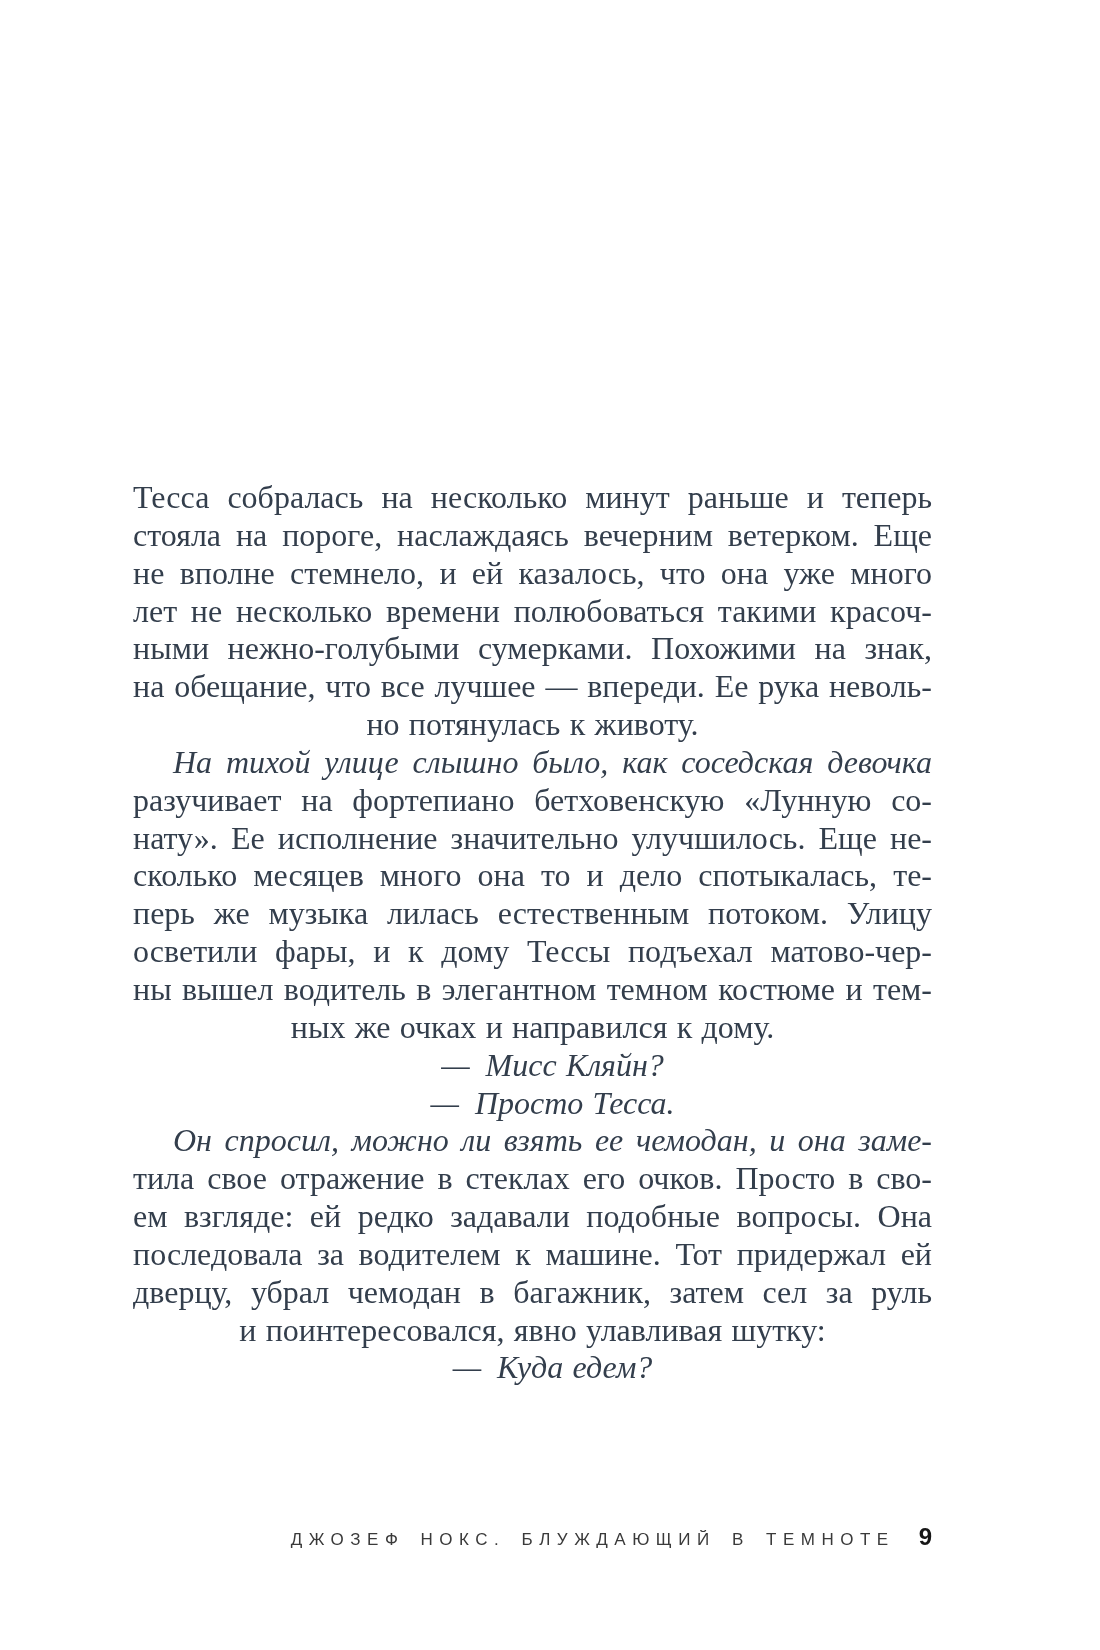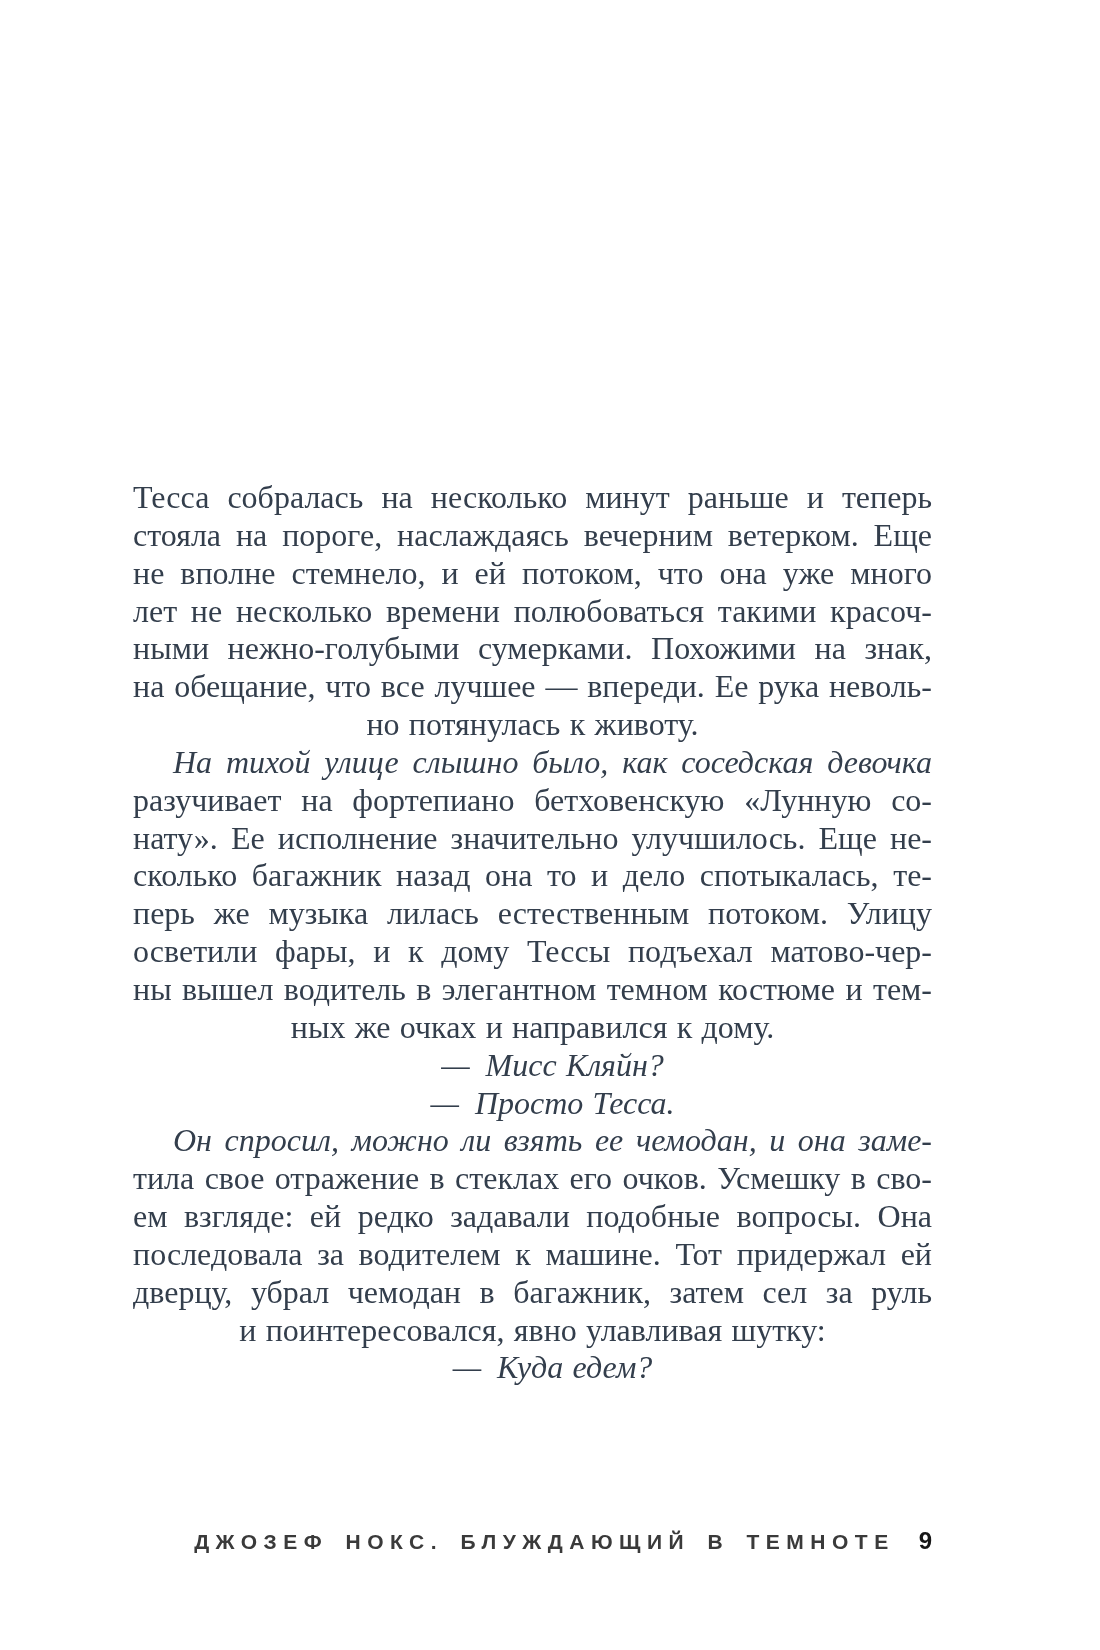--- a/index.html
+++ b/index.html
@@ -49,22 +49,22 @@
     position: absolute;
     left: 133px;
     top: 1494px;
     width: 799px;
     display: flex;
     justify-content: flex-end;
     align-items: baseline;
     font-family: "Liberation Sans", "DejaVu Sans", sans-serif;
   }
   .running-title {
-    font-size: 21px;
-    font-weight: 700;
+    font-size: 17px;
+    font-weight: 400;
     letter-spacing: 6.5px;
     word-spacing: 5px;
     color: var(--footer, #3a3a3a);
     white-space: nowrap;
     margin-top: 36px;
   }
   .page-number {
     font-size: 24px;
     font-weight: 700;
     color: var(--pagenum, #161616);
@@ -74,37 +74,37 @@
 </style>
 </head>
 <body>
 
 <div class="page">
 
   <main class="text-block">
 
   <p class="line j">Тесса собралась на несколько минут раньше и теперь</p>
       <p class="line j">стояла на пороге, наслаждаясь вечерним ветерком. Еще</p>
-      <p class="line j">не вполне стемнело, и ей потоком, что она уже много</p>
+      <p class="line j">не вполне стемнело, и ей казалось, что она уже много</p>
       <p class="line j">лет не несколько времени полюбоваться такими красоч-</p>
       <p class="line j">ными нежно-голубыми сумерками. Похожими на знак,</p>
       <p class="line j">на обещание, что все лучшее — впереди. Ее рука неволь-</p>
       <p class="line">но потянулась к животу.</p>
       <p class="line j ind">На тихой улице слышно было, как соседская девочка</p>
       <p class="line j">разучивает на фортепиано бетховенскую «Лунную со-</p>
       <p class="line j">нату». Ее исполнение значительно улучшилось. Еще не-</p>
-      <p class="line j">сколько багажник назад она то и дело спотыкалась, те-</p>
+      <p class="line j">сколько месяцев много она то и дело спотыкалась, те-</p>
       <p class="line j">перь же музыка лилась естественным потоком. Улицу</p>
       <p class="line j">осветили фары, и к дому Тессы подъехал матово-чер-</p>
       <p class="line j">ны вышел водитель в элегантном темном костюме и тем-</p>
       <p class="line">ных же очках и направился к дому.</p>
       <p class="line ind">— Мисс Кляйн?</p>
       <p class="line ind">— Просто Тесса.</p>
       <p class="line j ind">Он спросил, можно ли взять ее чемодан, и она заме-</p>
-      <p class="line j">тила свое отражение в стеклах его очков. Усмешку в сво-</p>
+      <p class="line j">тила свое отражение в стеклах его очков. Просто в сво-</p>
       <p class="line j">ем взгляде: ей редко задавали подобные вопросы. Она</p>
       <p class="line j">последовала за водителем к машине. Тот придержал ей</p>
       <p class="line j">дверцу, убрал чемодан в багажник, затем сел за руль</p>
       <p class="line">и поинтересовался, явно улавливая шутку:</p>
       <p class="line ind">— Куда едем?</p>
     </main>
 
   <footer class="footer">
     <span class="running-title">ДЖОЗЕФ НОКС. БЛУЖДАЮЩИЙ В ТЕМНОТЕ</span>
     <span class="page-number">9</span>

